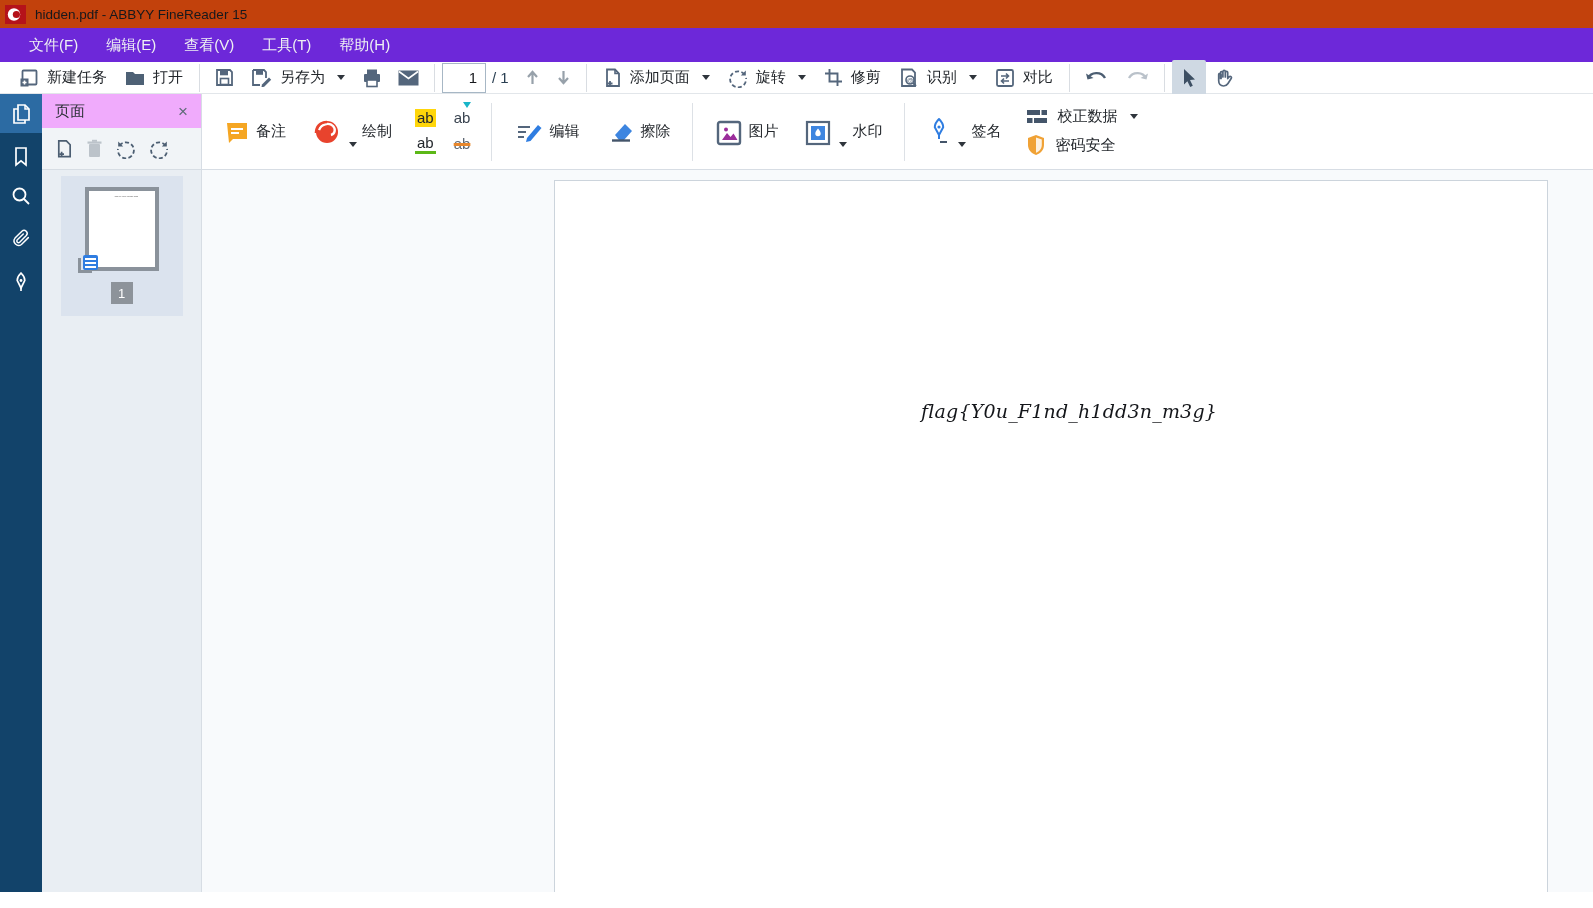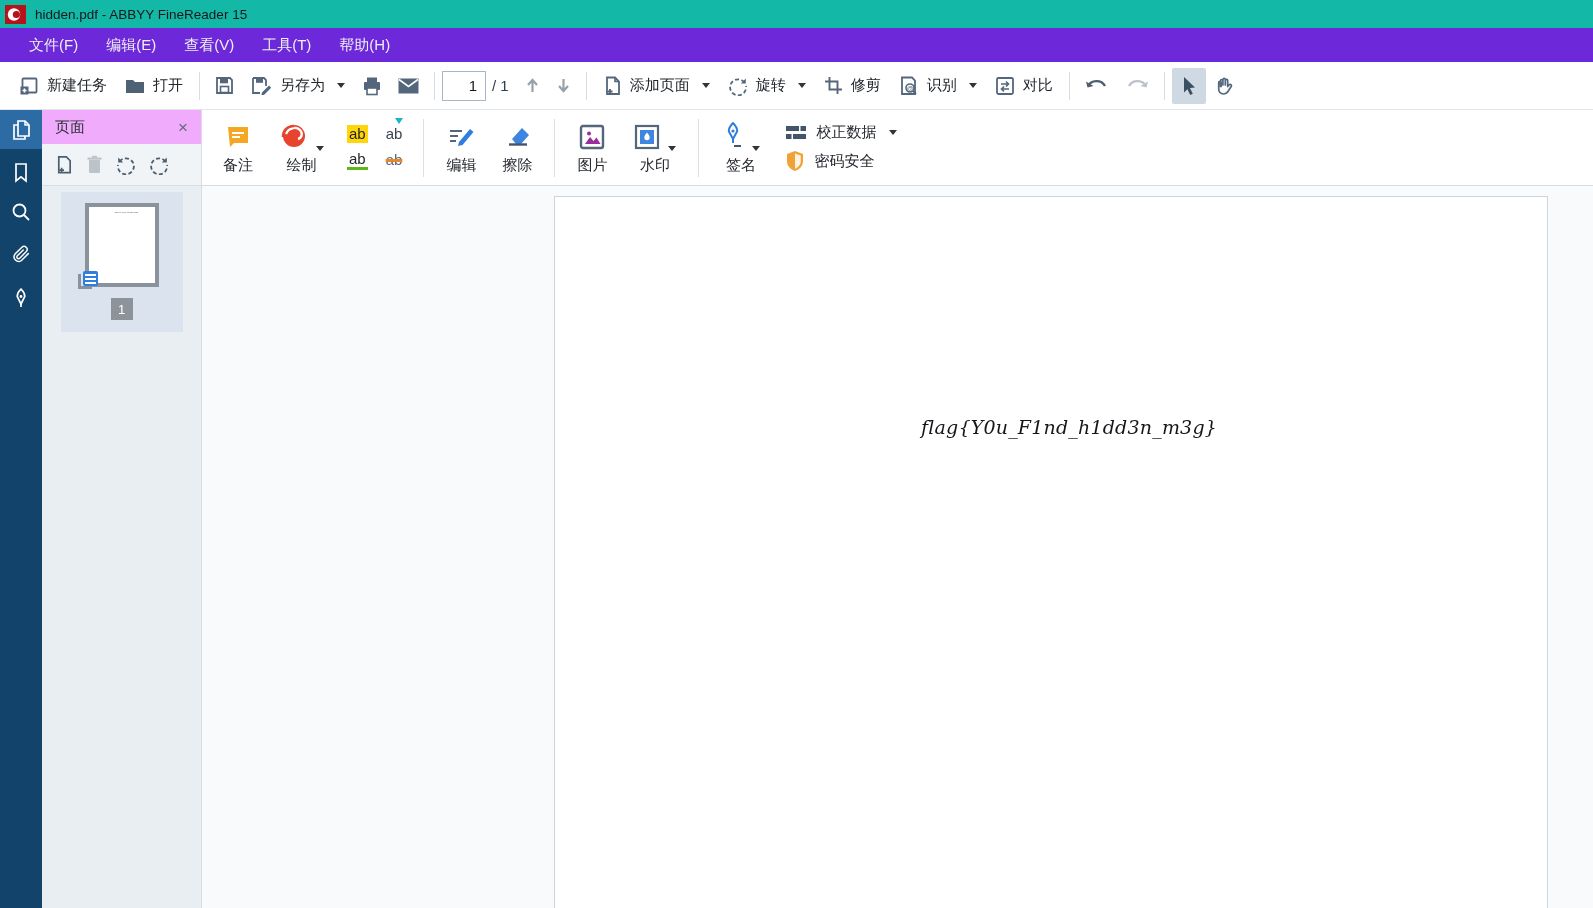--- a/index.html
+++ b/index.html
@@ -1,29 +1,29 @@
 <!DOCTYPE html>
 <html><head>
 <meta charset="utf-8">
 <style>
   * { margin:0; padding:0; box-sizing:border-box; }
   html,body { width:1593px; height:908px; overflow:hidden; background:#fff;
               font-family:"Liberation Sans", sans-serif; }
   svg { display:block; }
 
   
-  .titlebar { height:28px; display:flex; align-items:center; gap:9px; padding-left:5px; background:#14b8a6; }
+  .titlebar { height:28px; display:flex; align-items:center; gap:9px; padding-left:5px; background:#c2410c; }
   .title-text { font-size:13.5px; color:#16181c; }
 
   
   .menubar { height:34px; background:#6d28d9; display:flex; align-items:center; padding-left:15px; }
   .menu-item { color:#eef0f3; font-size:15px; padding:7px 14px; cursor:default; }
 
   
-  .toolbar1 { height:48px; background:#fff; border-bottom:1px solid #e2e6ea;
+  .toolbar1 { height:32px; background:#fff; border-bottom:1px solid #e2e6ea;
               display:flex; align-items:center; padding:0 10px; }
   .tb1-btn { display:flex; align-items:center; gap:8px; padding:0 9px; height:36px;
              font-size:15px; color:#23272c; border-radius:2px; }
   .icon-btn { padding:0 8px; }
   .vsep { width:1px; height:28px; background:#d9dde2; margin:0 7px; align-self:center; }
   .caret { width:0; height:0; border-left:4px solid transparent; border-right:4px solid transparent;
            border-top:5px solid #2f353c; margin-left:4px; }
   .pagebox { width:44px; height:30px; border:1px solid #a7b7c5; background:#fff; text-align:right;
              font-size:15px; padding-right:8px; color:#16181c; font-family:"Liberation Sans",sans-serif; }
   .page-total { font-size:15px; color:#2a3f52; margin:0 8px 0 6px; }
@@ -57,21 +57,21 @@
   .thumb-badge i { display:block; height:2px; background:#fff; }
   .thumb-num { margin-top:11px; width:22px; height:22px; background:#8d939a; color:#fff;
                display:flex; align-items:center; justify-content:center; font-size:13px; }
 
   
   .content { flex:1; display:flex; flex-direction:column; min-width:0; }
 
   
   .toolbar2 { height:76px; background:#fff; border-bottom:1px solid #d7dde4;
               display:flex; align-items:center; padding:0 8px; }
-  .tb2-btn { display:flex; flex-direction:column; align-items:center; gap:5px; padding:0 13px;
+  .tb2-btn { display:flex; flex-direction:row; align-items:center; gap:5px; padding:0 13px;
              font-size:15px; color:#23272c; }
   .tb2-iconrow { display:flex; align-items:flex-end; gap:3px; height:30px; }
   .vsep2 { width:1px; height:58px; background:#dde1e6; margin:0 9px; }
   .ab-grid { display:grid; grid-template-columns:auto auto; column-gap:16px; row-gap:7px;
              align-items:center; padding:0 10px; }
   .ab { font-size:15px; color:#23272c; line-height:1.15; padding:0 2px; }
   .ab-hl { background:#ffd60a; }
   .ab-ins { position:relative; color:#3a4450; }
   .ab-ins::after { content:""; position:absolute; top:-7px; left:55%; width:0; height:0;
                    border-left:4px solid transparent; border-right:4px solid transparent; border-top:6px solid #19b5c8; }

